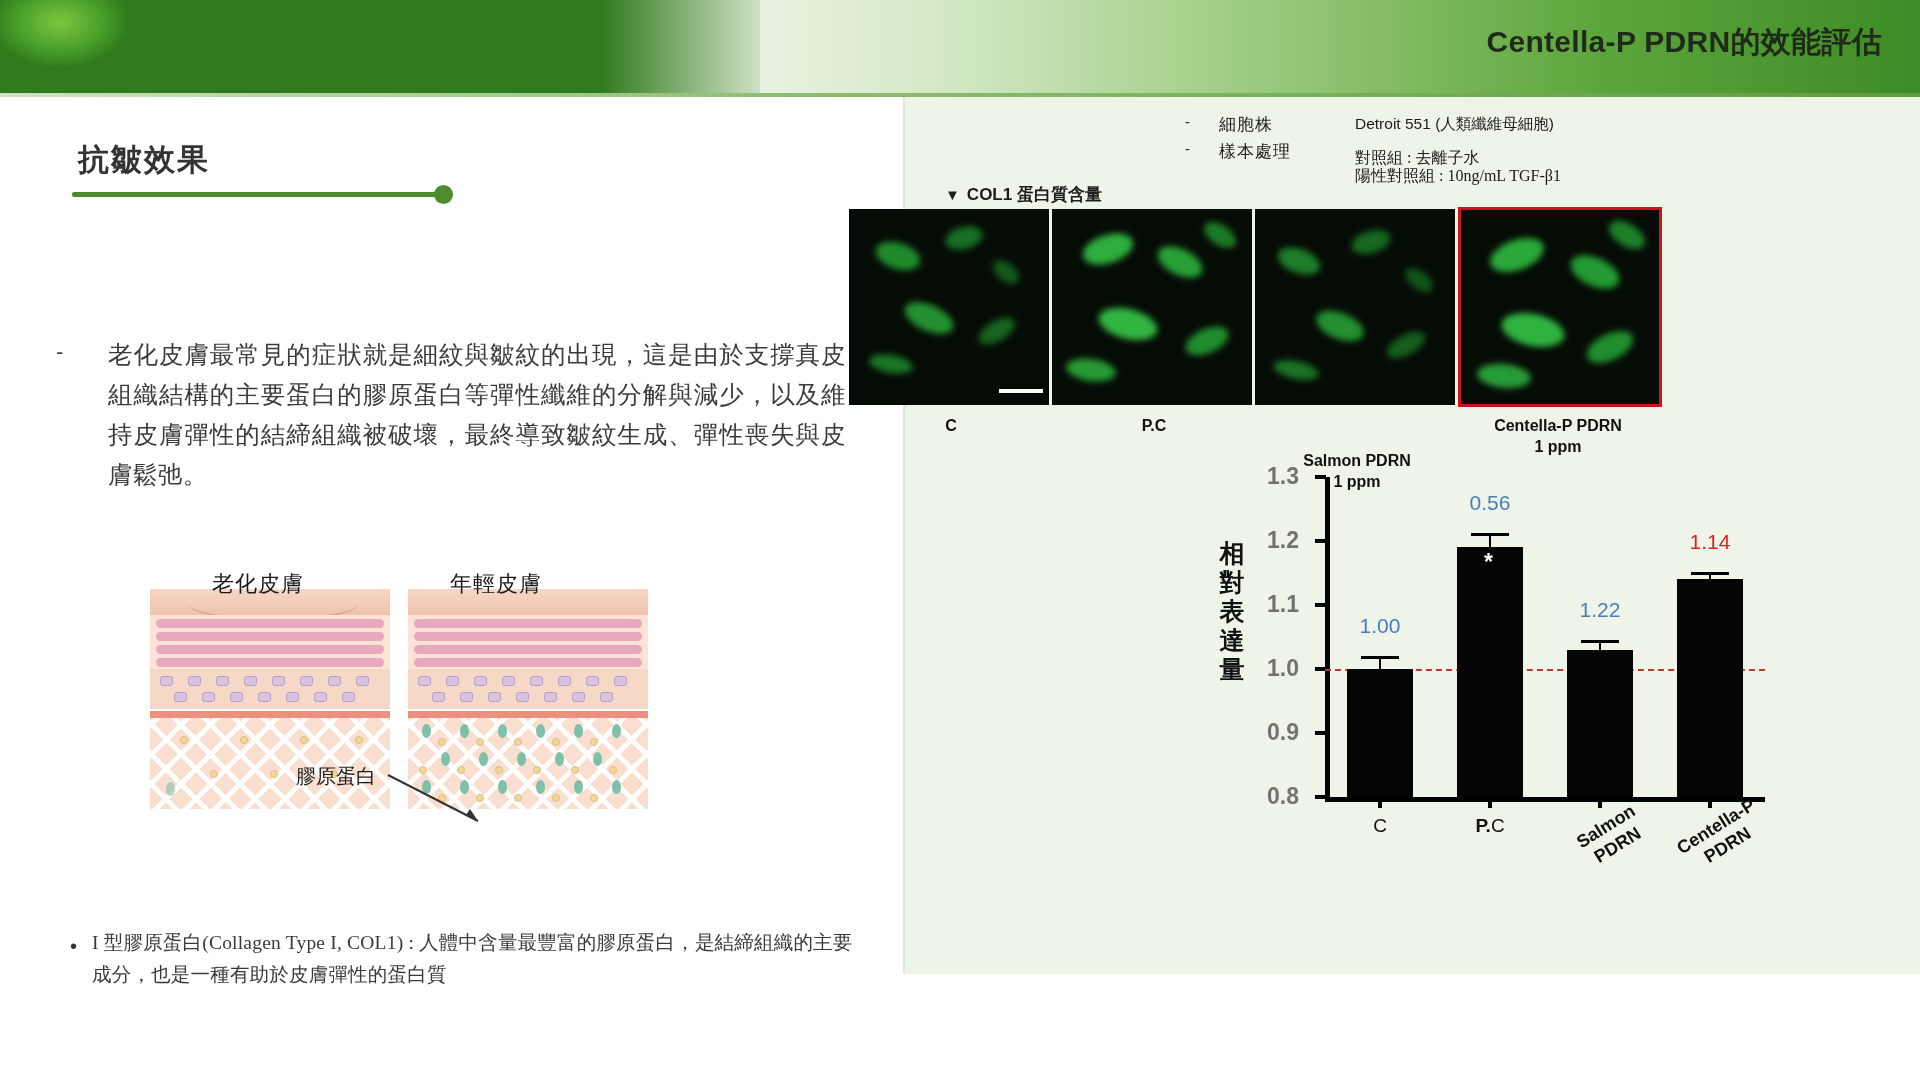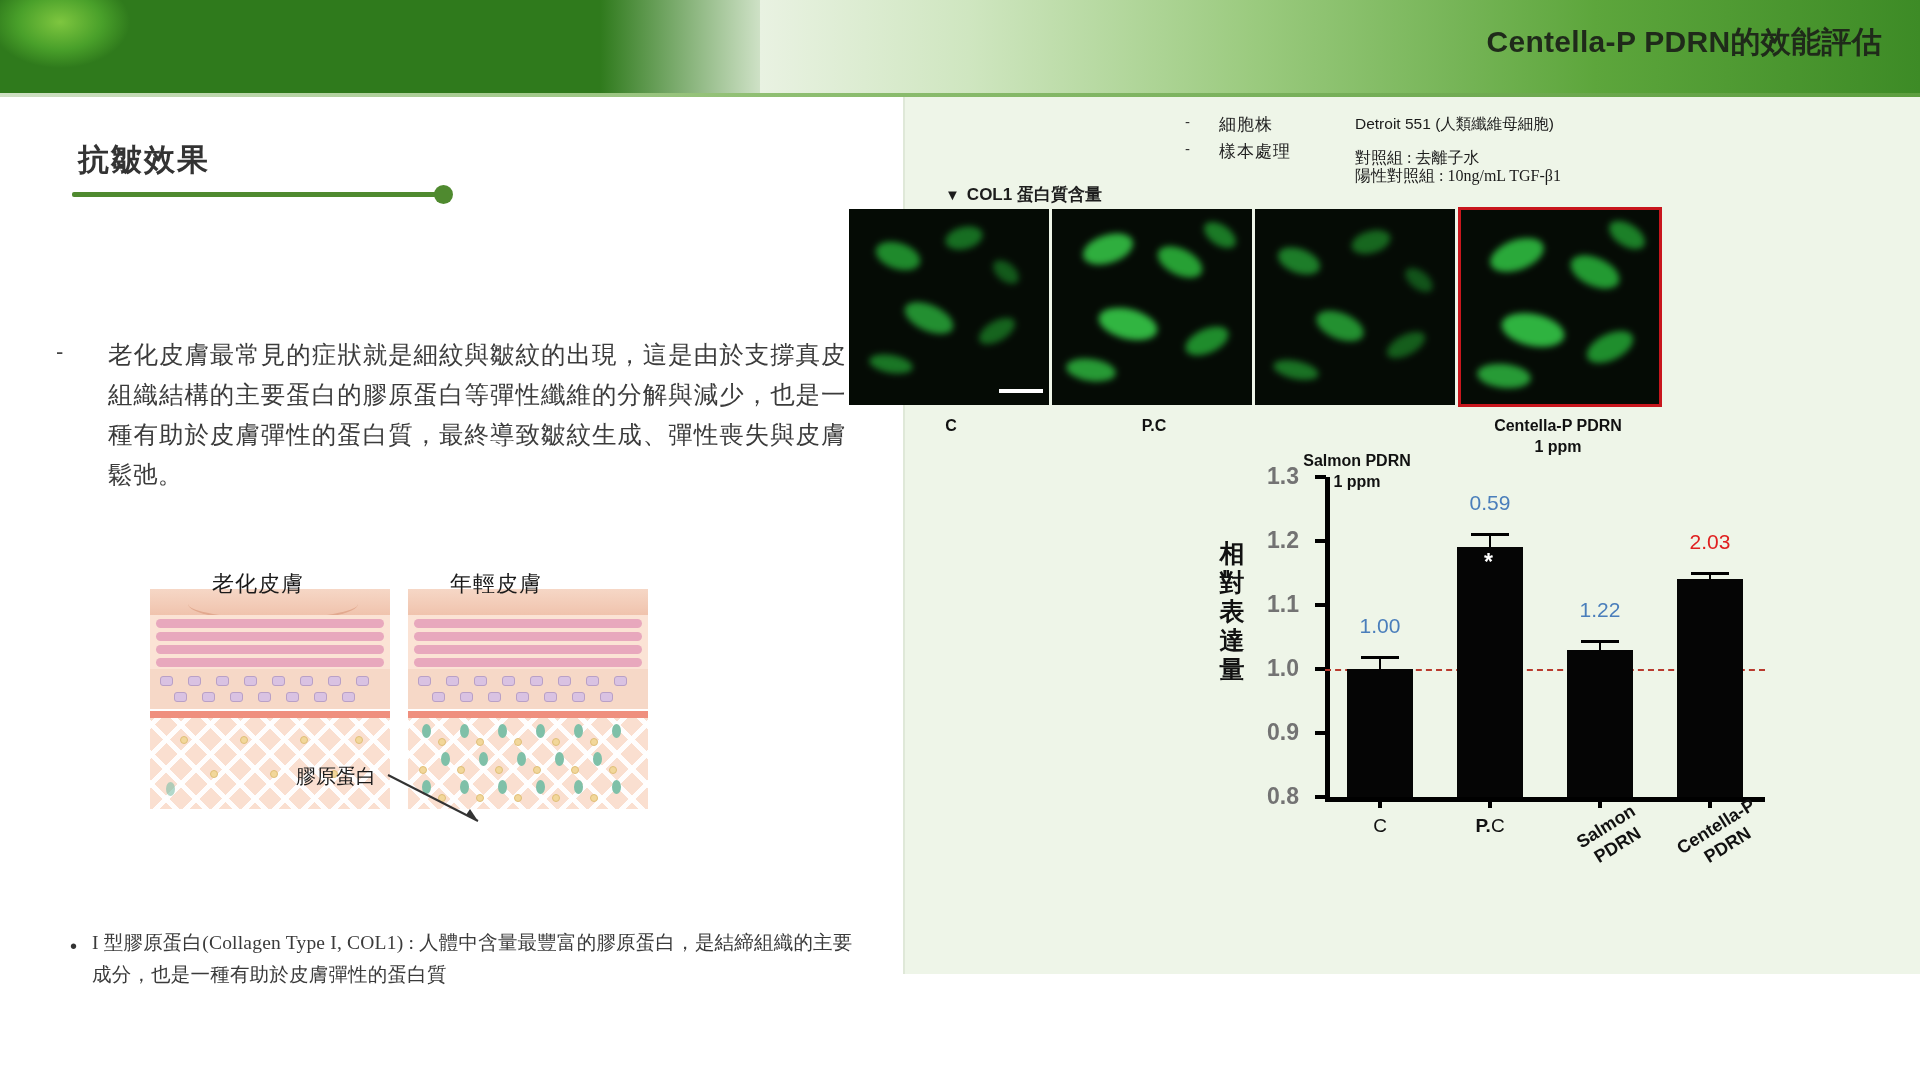--- a/index.html
+++ b/index.html
@@ -250,21 +250,21 @@
   <div class="header-rule"></div>
 
   <div class="left-panel">
 
     <div class="sec-title">抗皺效果</div>
     <div class="sec-underline"></div>
     <div class="sec-dot"></div>
 
     <div class="para-wrap">
       <span class="para-dash">-</span>
-      <div class="para-text">老化皮膚最常見的症狀就是細紋與皺紋的出現，這是由於支撐真皮組織結構的主要蛋白的膠原蛋白等彈性纖維的分解與減少，也是一種有助於皮膚彈性的蛋白質，最終導致皺紋生成、彈性喪失與皮膚鬆弛。</div>
+      <div class="para-text">老化皮膚最常見的症狀就是細紋與皺紋的出現，這是由於支撐真皮組織結構的主要蛋白的膠原蛋白等彈性纖維的分解與減少，以及維持皮膚彈性的結締組織被破壞，最終導致皺紋生成、彈性喪失與皮膚鬆弛。</div>
     </div>
 
     <div class="skin-area">
       <div class="skin-label old">老化皮膚</div>
       <div class="skin-label young">年輕皮膚</div>
 
       <div class="skin-block old">
         <div class="epi epi-top"></div>
         <div class="wrinkle"></div>
         <div class="wrinkle2"></div>
@@ -480,30 +480,30 @@
             <div class="refline" style="top: 192px; border-top-color: rgb(185, 58, 46);"></div>
           </div>
         <div id="bars">
             <div class="bar" style="left: 22px; width: 66px; height: 128px; background: rgb(5, 5, 5);"></div>
             <div class="errbar" style="left: 53.75px; top: 179.2px; height: 12.8px;"></div>
             <div class="errcap" style="left: 36px; top: 179.2px; width: 38px;"></div>
             <div class="vlabel" style="left: 0px; top: 137.2px; color: rgb(74, 126, 187);">1.00</div>
             <div class="bar" style="left: 132px; width: 66px; height: 249.6px; background: rgb(5, 5, 5);"></div>
             <div class="errbar" style="left: 163.75px; top: 56.32px; height: 14.08px;"></div>
             <div class="errcap" style="left: 146px; top: 56.32px; width: 38px;"></div>
-            <div class="vlabel" style="left: 110px; top: 14.32px; color: rgb(74, 126, 187);">0.59</div>
+            <div class="vlabel" style="left: 110px; top: 14.32px; color: rgb(74, 126, 187);">0.56</div>
             <div class="star" style="left: 159px; top: 72.4px;">*</div>
             <div class="bar" style="left: 242px; width: 66px; height: 147.2px; background: rgb(5, 5, 5);"></div>
             <div class="errbar" style="left: 273.75px; top: 162.56px; height: 10.24px;"></div>
             <div class="errcap" style="left: 256px; top: 162.56px; width: 38px;"></div>
             <div class="vlabel" style="left: 220px; top: 120.56px; color: rgb(74, 126, 187);">1.22</div>
             <div class="bar" style="left: 352px; width: 66px; height: 217.6px; background: rgb(5, 5, 5);"></div>
             <div class="errbar" style="left: 383.75px; top: 94.72px; height: 7.68px;"></div>
             <div class="errcap" style="left: 366px; top: 94.72px; width: 38px;"></div>
-            <div class="vlabel" style="left: 330px; top: 52.72px; color: rgb(224, 32, 32);">2.03</div>
+            <div class="vlabel" style="left: 330px; top: 52.72px; color: rgb(224, 32, 32);">1.14</div>
           </div>
         <div id="xlabels">
             <div class="xtick" style="left: 53px;"></div>
             <div class="xlab" style="left: -5px; top: 338px;">C</div>
             <div class="xtick" style="left: 163px;"></div>
             <div class="xlab" style="left: 105px; top: 338px;"><b>P.</b>C</div>
             <div class="xtick" style="left: 273px;"></div>
             <div class="xlab rot" style="left: 215px; top: 340px;">Salmon<br>PDRN</div>
             <div class="xtick" style="left: 383px;"></div>
             <div class="xlab rot" style="left: 325px; top: 340px;">Centella-P<br>PDRN</div>

